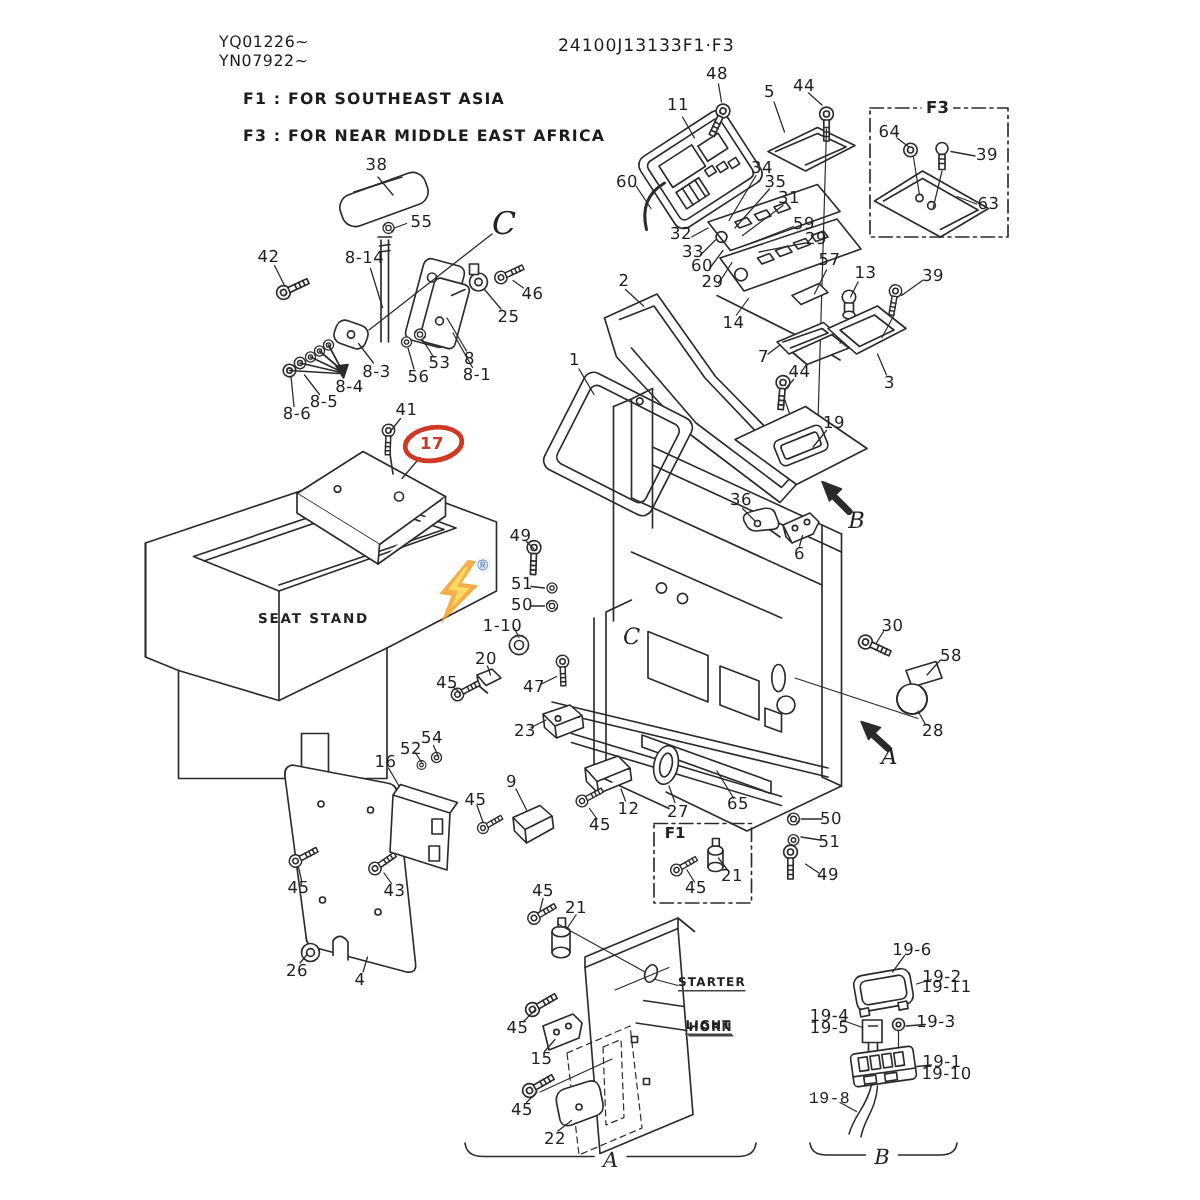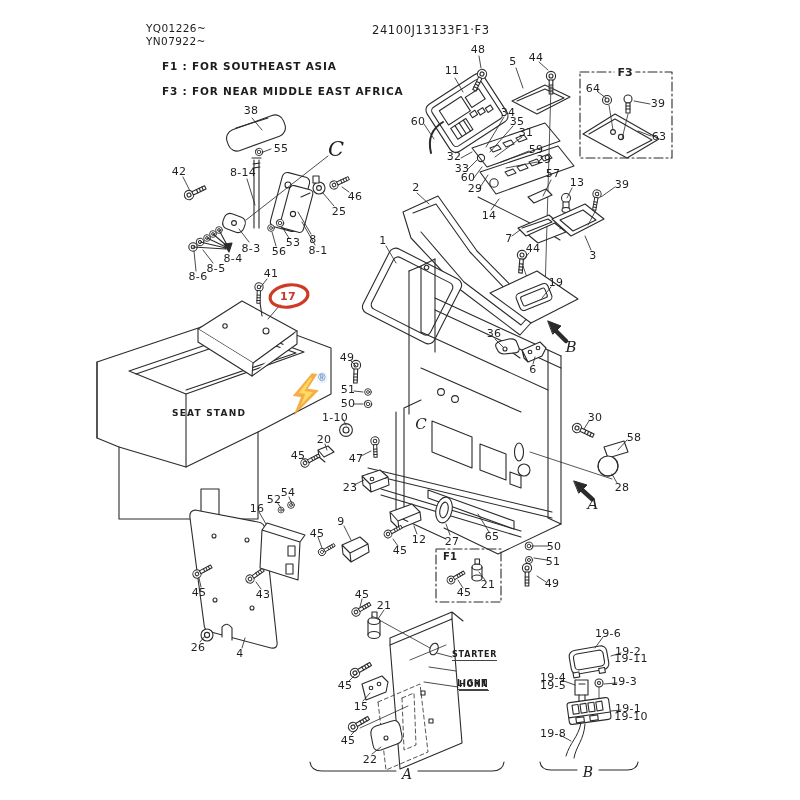--- a/index.html
+++ b/index.html
@@ -544,14 +544,14 @@
     <span class="part-label" style="left: 464px; top: 592px;">45</span>
     <span class="part-label" style="left: 488px; top: 584px;">21</span>
     <span class="part-label" style="left: 608px; top: 633px;">19-6</span>
     <span class="part-label" style="left: 628px; top: 651px;">19-2</span>
     <span class="part-label" style="left: 631px; top: 658px;">19-11</span>
     <span class="part-label" style="left: 553px; top: 677px;">19-4</span>
     <span class="part-label" style="left: 553px; top: 685px; text-align: center;">19-5</span>
     <span class="part-label" style="left: 624px; top: 681px;">19-3</span>
     <span class="part-label" style="left: 628px; top: 708px;">19-1</span>
     <span class="part-label" style="left: 631px; top: 716px;">19-10</span>
-    <span class="part-label" style="left: 553px; top: 733px;">19-8</span>
+    <span class="part-label" style="left: 553px; top: 733px; font-family: Liberation Mono, monospace;">19-8</span>
   </div>
 
 </body></html>

